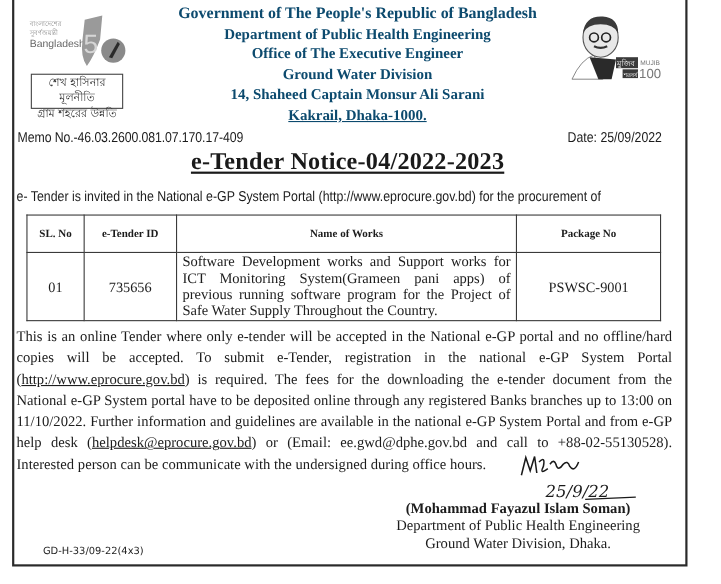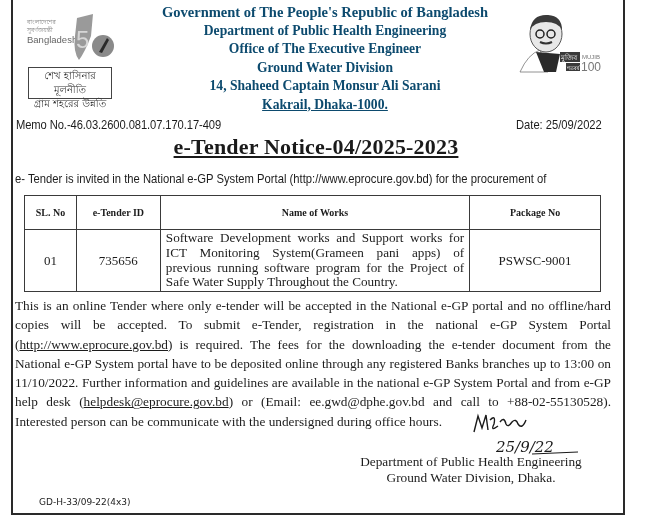--- a/index.html
+++ b/index.html
@@ -70,21 +70,21 @@
   <text x="43" y="48" font-size="7" fill="#fff" font-family="DejaVu Sans, sans-serif">মুজিব</text>
   <rect x="48" y="51" width="14" height="8" fill="#3a3a3a"></rect>
   <text x="49" y="58" font-size="5" fill="#fff" font-family="DejaVu Sans, sans-serif">শতবর্ষ</text>
   <text x="64" y="47" font-size="6" fill="#777" font-family="Liberation Sans, sans-serif">MUJIB</text>
   <text x="63" y="59" font-size="12" fill="#777" font-family="Liberation Sans, sans-serif">100</text>
 </svg>
 
 <div class="memo">Memo No.-46.03.2600.081.07.170.17-409</div>
 <div class="date">Date: 25/09/2022</div>
 
-<div class="title">e-Tender Notice-04/2025-2023</div>
+<div class="title">e-Tender Notice-04/2022-2023</div>
 
 <div class="intro">e- Tender is invited in the National e-GP System Portal (http://www.eprocure.gov.bd) for the procurement of</div>
 
 <table class="tender">
   <colgroup>
     <col style="width:52px">
     <col style="width:84px">
     <col style="width:310px">
     <col style="width:131px">
   </colgroup>
@@ -108,17 +108,18 @@
 
 <div class="body-text"><span>This is an online Tender where only e-tender will be accepted in the National e-GP portal and no offline/hard copies will be accepted. To submit e-Tender, registration in the national e-GP System Portal (</span><span class="u">http://www.eprocure.gov.bd</span><span>) is required. The fees for the downloading the e-tender document from the National e-GP System portal have to be deposited online through any registered Banks branches up to 13:00 on 11/10/2022. Further information and guidelines are available in the national e-GP System Portal and from e-GP help desk (</span><span class="u">helpdesk@eprocure.gov.bd</span><span>) or (Email: ee.gwd@dphe.gov.bd and call to +88-02-55130528). Interested person can be communicate with the undersigned during office hours.</span></div>
 
 <svg class="sig-scrawl" viewBox="0 0 110 48">
   <path d="M4 20 L8 4 L12 16 L16 3 L18 18 M20 8 Q26 2 24 12 Q20 20 28 14 M30 10 Q34 4 36 12 Q38 16 42 10 Q46 6 48 12 Q52 18 56 8" stroke="#1a1a1a" stroke-width="1.4" fill="none"></path>
   <text x="26" y="40" font-size="15" font-family="DejaVu Serif, serif" font-style="italic" fill="#1a1a1a">25/9/22</text>
   <path d="M62 42 L108 40" stroke="#1a1a1a" stroke-width="1.2"></path>
 </svg>
 
 <div class="signer">
+  <div class="name">(Mohammad Fayazul Islam Soman)</div>
   <div>Department of Public Health Engineering</div>
   <div>Ground Water Division, Dhaka.</div>
 </div>
 
 <div class="footer-code">GD-H-33/09-22(4x3)</div>
 
 </body></html>

